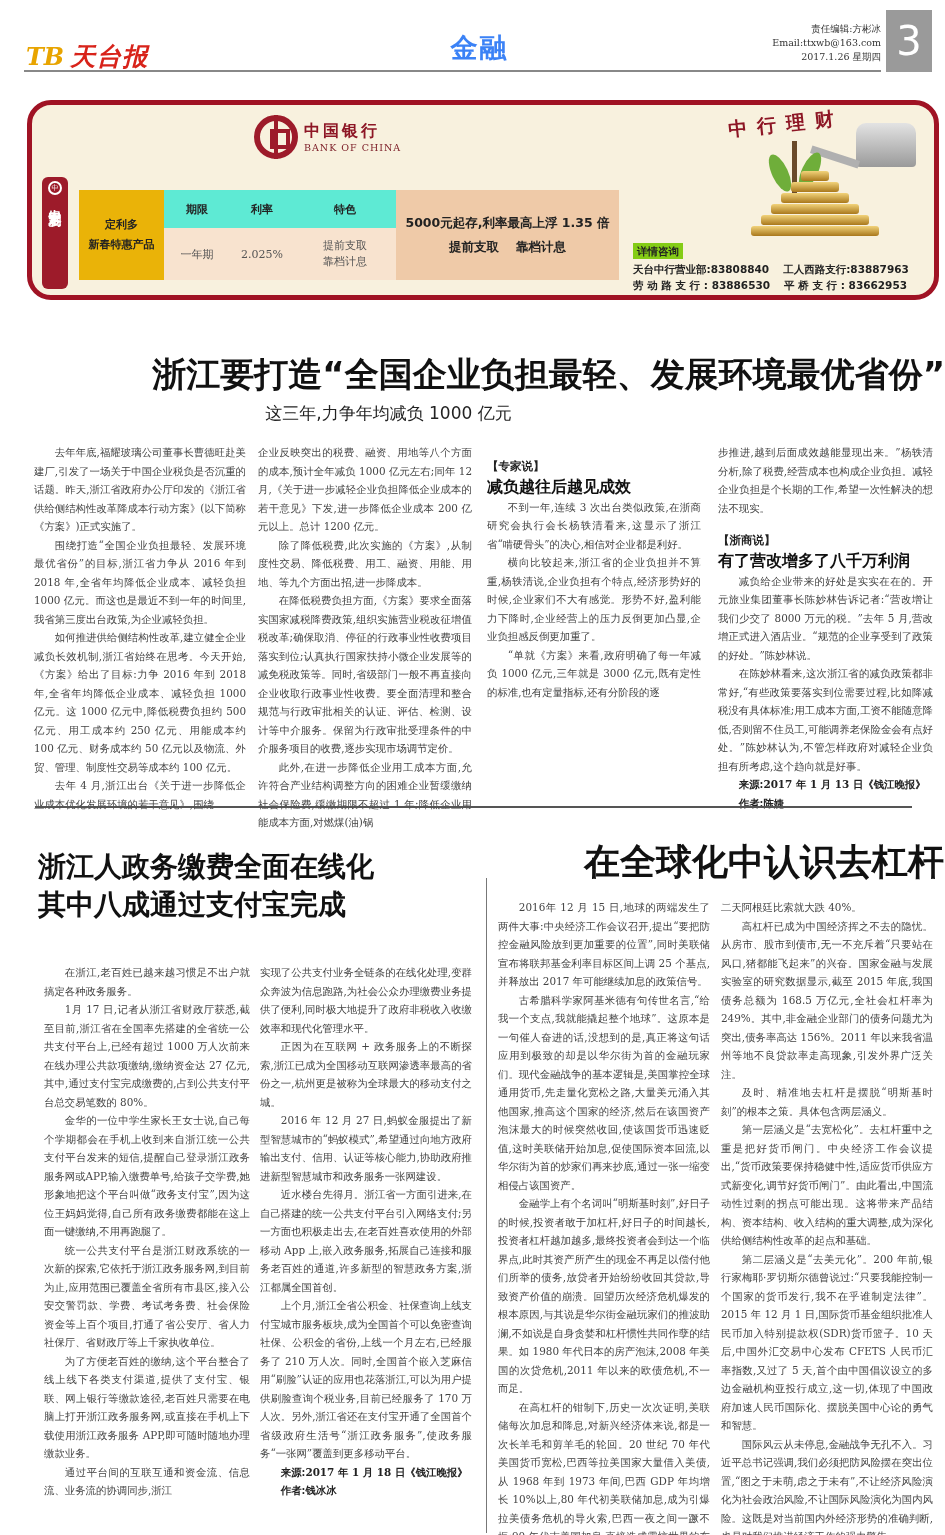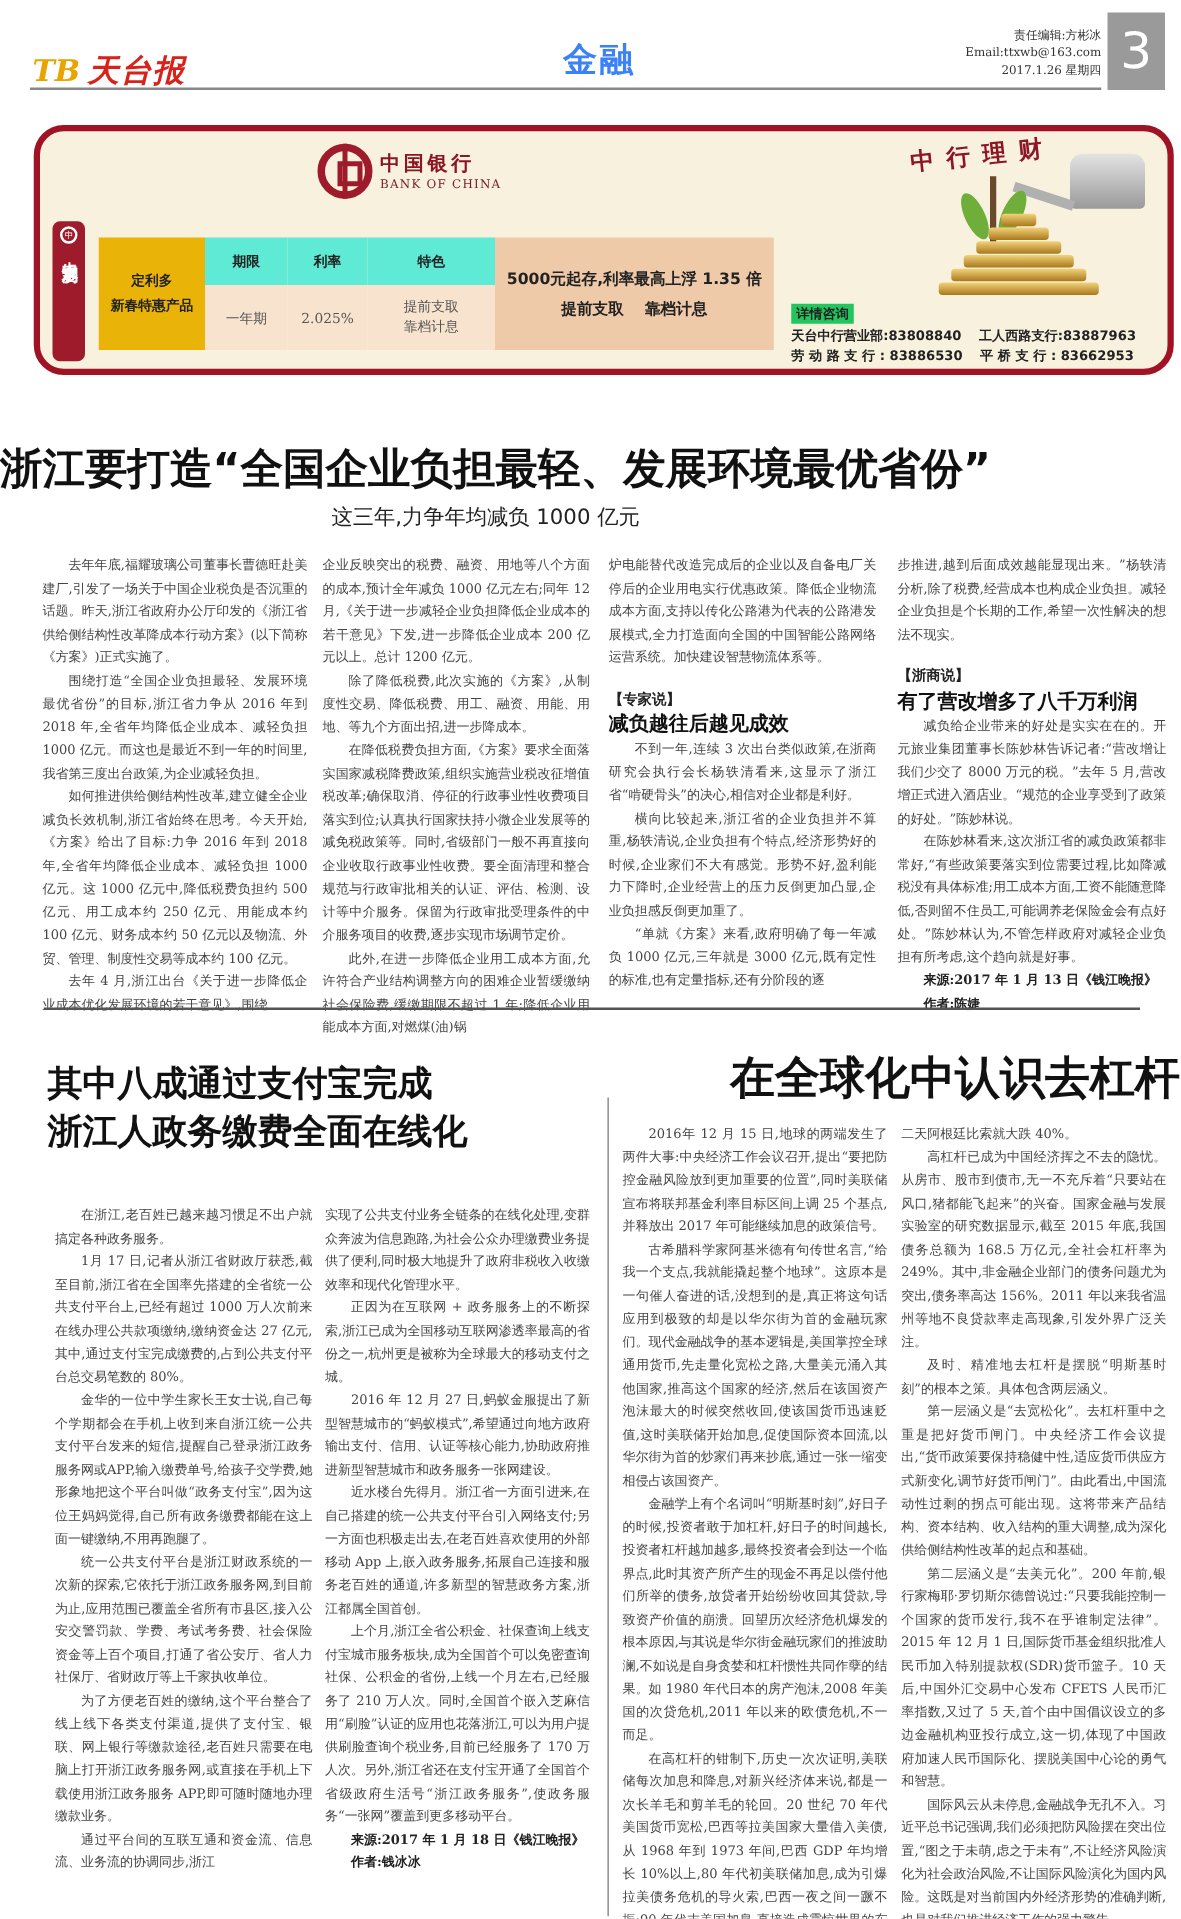--- a/index.html
+++ b/index.html
@@ -27,33 +27,33 @@
   .side-tab { position: absolute; left: 10px; top: 72px; width: 26px; height: 112px; background: #9d1b2a; border-radius: 6px; color: #fff; display: flex; flex-direction: column; align-items: center; padding-top: 4px; }
   .side-tab .ico { width: 14px; height: 14px; border: 2px solid #fff; border-radius: 50%; margin-bottom: 4px; font-size: 7px; display: flex; align-items: center; justify-content: center; }
   .side-tab .txt { font-size: 13px; font-weight: bold; line-height: 15px; writing-mode: vertical-rl; letter-spacing: 1px; }
   .prod-table { position: absolute; left: 47px; top: 85px; border-collapse: collapse; font-size: 11px; }
   .prod-table td { text-align: center; }
   .pt-name { background: #eab308; width: 85px; height: 90px; font-weight: bold; font-size: 11px; line-height: 20px; }
   .pt-head { background: #5eead4; height: 38px; font-weight: bold; }
   .pt-cell { background: #f8e3cf; height: 52px; color: #555; font-family: "DejaVu Serif", serif; }
   .pt-promo { background: #efcaa8; width: 223px; font-size: 12.5px; font-weight: bold; line-height: 24px; color: #222; }
   .contact { position: absolute; left: 601px; top: 138px; font-size: 10.5px; font-weight: bold; line-height: 16px; color: #222; }
-  .contact-tag { display: inline-block; background: #22c55e; padding: 0 4px; font-weight: bold; font-size: 10.5px; margin-bottom: 2px; }
+  .contact-tag { display: inline-block; background: #84cc16; padding: 0 4px; font-weight: bold; font-size: 10.5px; margin-bottom: 2px; }
   .contact-row { display: flex; gap: 14px; white-space: nowrap; }
   .illus { position: absolute; right: 18px; top: 2px; width: 210px; height: 130px; }
   .illus-title { position: absolute; left: 22px; top: 4px; font-family: "DejaVu Serif", serif; font-size: 19px; color: #8d1625; font-weight: bold; letter-spacing: 10px; transform: rotate(-6deg); }
   .coins { position: absolute; left: 44px; bottom: 0; }
   .coin-row { height: 10px; margin: 1px auto; background: linear-gradient(#f2d37a, #a9781c); border-radius: 3px; }
   .sprout { position: absolute; left: 86px; top: 34px; width: 5px; height: 60px; background: #6a4a2a; }
   .leaf { position: absolute; width: 16px; height: 40px; background: #6fae3a; border-radius: 50%; }
   .can { position: absolute; right: 0; top: 16px; width: 60px; height: 44px; background: linear-gradient(#e3e3e3, #9a9a9a); border-radius: 10px 10px 4px 4px; }
   .spout { position: absolute; right: 56px; top: 46px; width: 50px; height: 8px; background: #b0b0b0; transform: rotate(18deg); }
 
   
-  .headline1 { position: absolute; left: 0; width: 945px; top: 352px; text-align: left; font-size: 34px; font-weight: bold; color: #111; letter-spacing: 0px; }
+  .headline1 { position: absolute; left: 0; width: 945px; top: 352px; text-align: right; font-size: 34px; font-weight: bold; color: #111; letter-spacing: 0px; }
   .subhead1 { position: absolute; left: 0; width: 777px; top: 402px; text-align: center; font-size: 17px; color: #222; }
 
   
   .col { position: absolute; font-family: "DejaVu Serif", serif; font-size: 10.4px; line-height: 18.5px; color: #444; text-align: justify; }
   .col p { text-indent: 2em; }
   .col .cont { text-indent: 0; }
   .kicker { font-family: "DejaVu Sans", sans-serif; font-size: 11.5px; font-weight: bold; color: #222; margin-top: 14px; text-indent: 0 !important; }
   .subhd { font-family: "DejaVu Sans", sans-serif; font-size: 16px; font-weight: bold; color: #111; line-height: 22px; text-indent: 0 !important; }
   .source { padding-left: 2em; font-family: "DejaVu Serif", serif; font-size: 10.4px; color: #222; font-weight: bold; text-indent: 0 !important; }
 
@@ -156,42 +156,41 @@
   <p>如何推进供给侧结构性改革,建立健全企业减负长效机制,浙江省始终在思考。今天开始,《方案》给出了目标:力争 2016 年到 2018 年,全省年均降低企业成本、减轻负担 1000 亿元。这 1000 亿元中,降低税费负担约 500 亿元、用工成本约 250 亿元、用能成本约 100 亿元、财务成本约 50 亿元以及物流、外贸、管理、制度性交易等成本约 100 亿元。</p>
   <p>去年 4 月,浙江出台《关于进一步降低企业成本优化发展环境的若干意见》,围绕</p>
 </div>
 <div class="col" style="left:258px;top:443px;width:214px">
   <p class="cont">企业反映突出的税费、融资、用地等八个方面的成本,预计全年减负 1000 亿元左右;同年 12 月,《关于进一步减轻企业负担降低企业成本的若干意见》下发,进一步降低企业成本 200 亿元以上。总计 1200 亿元。</p>
   <p>除了降低税费,此次实施的《方案》,从制度性交易、降低税费、用工、融资、用能、用地、等九个方面出招,进一步降成本。</p>
   <p>在降低税费负担方面,《方案》要求全面落实国家减税降费政策,组织实施营业税改征增值税改革;确保取消、停征的行政事业性收费项目落实到位;认真执行国家扶持小微企业发展等的减免税政策等。同时,省级部门一般不再直接向企业收取行政事业性收费。要全面清理和整合规范与行政审批相关的认证、评估、检测、设计等中介服务。保留为行政审批受理条件的中介服务项目的收费,逐步实现市场调节定价。</p>
   <p>此外,在进一步降低企业用工成本方面,允许符合产业结构调整方向的困难企业暂缓缴纳社会保险费,缓缴期限不超过 1 年;降低企业用能成本方面,对燃煤(油)锅</p>
 </div>
 <div class="col" style="left:487px;top:443px;width:214px">
-  <p class="cont">炉电能替代改造完成后的企业以及自备电厂关停后的企业用电实行优惠政策。降低企业物流成本方面,支持以传化公路港为代表的公路港发展模式,全力打造面向全国的中国智能公路网络运营系统。加快建设智慧物流体系等。</p>
   <div class="kicker">【专家说】</div>
   <div class="subhd">减负越往后越见成效</div>
   <p>不到一年,连续 3 次出台类似政策,在浙商研究会执行会长杨轶清看来,这显示了浙江省“啃硬骨头”的决心,相信对企业都是利好。</p>
   <p>横向比较起来,浙江省的企业负担并不算重,杨轶清说,企业负担有个特点,经济形势好的时候,企业家们不大有感觉。形势不好,盈利能力下降时,企业经营上的压力反倒更加凸显,企业负担感反倒更加重了。</p>
   <p>“单就《方案》来看,政府明确了每一年减负 1000 亿元,三年就是 3000 亿元,既有定性的标准,也有定量指标,还有分阶段的逐</p>
 </div>
 <div class="col" style="left:718px;top:443px;width:215px">
   <p class="cont">步推进,越到后面成效越能显现出来。”杨轶清分析,除了税费,经营成本也构成企业负担。减轻企业负担是个长期的工作,希望一次性解决的想法不现实。</p>
   <div class="kicker">【浙商说】</div>
   <div class="subhd">有了营改增多了八千万利润</div>
   <p>减负给企业带来的好处是实实在在的。开元旅业集团董事长陈妙林告诉记者:“营改增让我们少交了 8000 万元的税。”去年 5 月,营改增正式进入酒店业。“规范的企业享受到了政策的好处。”陈妙林说。</p>
   <p>在陈妙林看来,这次浙江省的减负政策都非常好,“有些政策要落实到位需要过程,比如降减税没有具体标准;用工成本方面,工资不能随意降低,否则留不住员工,可能调养老保险金会有点好处。”陈妙林认为,不管怎样政府对减轻企业负担有所考虑,这个趋向就是好事。</p>
   <div class="source">来源:2017 年 1 月 13 日《钱江晚报》</div>
   <div class="source">作者:陈婕</div>
 </div>
 
 <div class="divider"></div>
 
 <div class="headline2">
+  <div>浙江人政务缴费全面在线化</div>
   <div>其中八成通过支付宝完成</div>
-  <div>浙江人政务缴费全面在线化</div>
 </div>
 <div class="col" style="left:44px;top:963px;width:206px">
   <p>在浙江,老百姓已越来越习惯足不出户就搞定各种政务服务。</p>
   <p>1月 17 日,记者从浙江省财政厅获悉,截至目前,浙江省在全国率先搭建的全省统一公共支付平台上,已经有超过 1000 万人次前来在线办理公共款项缴纳,缴纳资金达 27 亿元,其中,通过支付宝完成缴费的,占到公共支付平台总交易笔数的 80%。</p>
   <p>金华的一位中学生家长王女士说,自己每个学期都会在手机上收到来自浙江统一公共支付平台发来的短信,提醒自己登录浙江政务服务网或APP,输入缴费单号,给孩子交学费,她形象地把这个平台叫做“政务支付宝”,因为这位王妈妈觉得,自己所有政务缴费都能在这上面一键缴纳,不用再跑腿了。</p>
   <p>统一公共支付平台是浙江财政系统的一次新的探索,它依托于浙江政务服务网,到目前为止,应用范围已覆盖全省所有市县区,接入公安交警罚款、学费、考试考务费、社会保险资金等上百个项目,打通了省公安厅、省人力社保厅、省财政厅等上千家执收单位。</p>
   <p>为了方便老百姓的缴纳,这个平台整合了线上线下各类支付渠道,提供了支付宝、银联、网上银行等缴款途径,老百姓只需要在电脑上打开浙江政务服务网,或直接在手机上下载使用浙江政务服务 APP,即可随时随地办理缴款业务。</p>
   <p>通过平台间的互联互通和资金流、信息流、业务流的协调同步,浙江</p>
 </div>
 <div class="col" style="left:260px;top:963px;width:212px">

